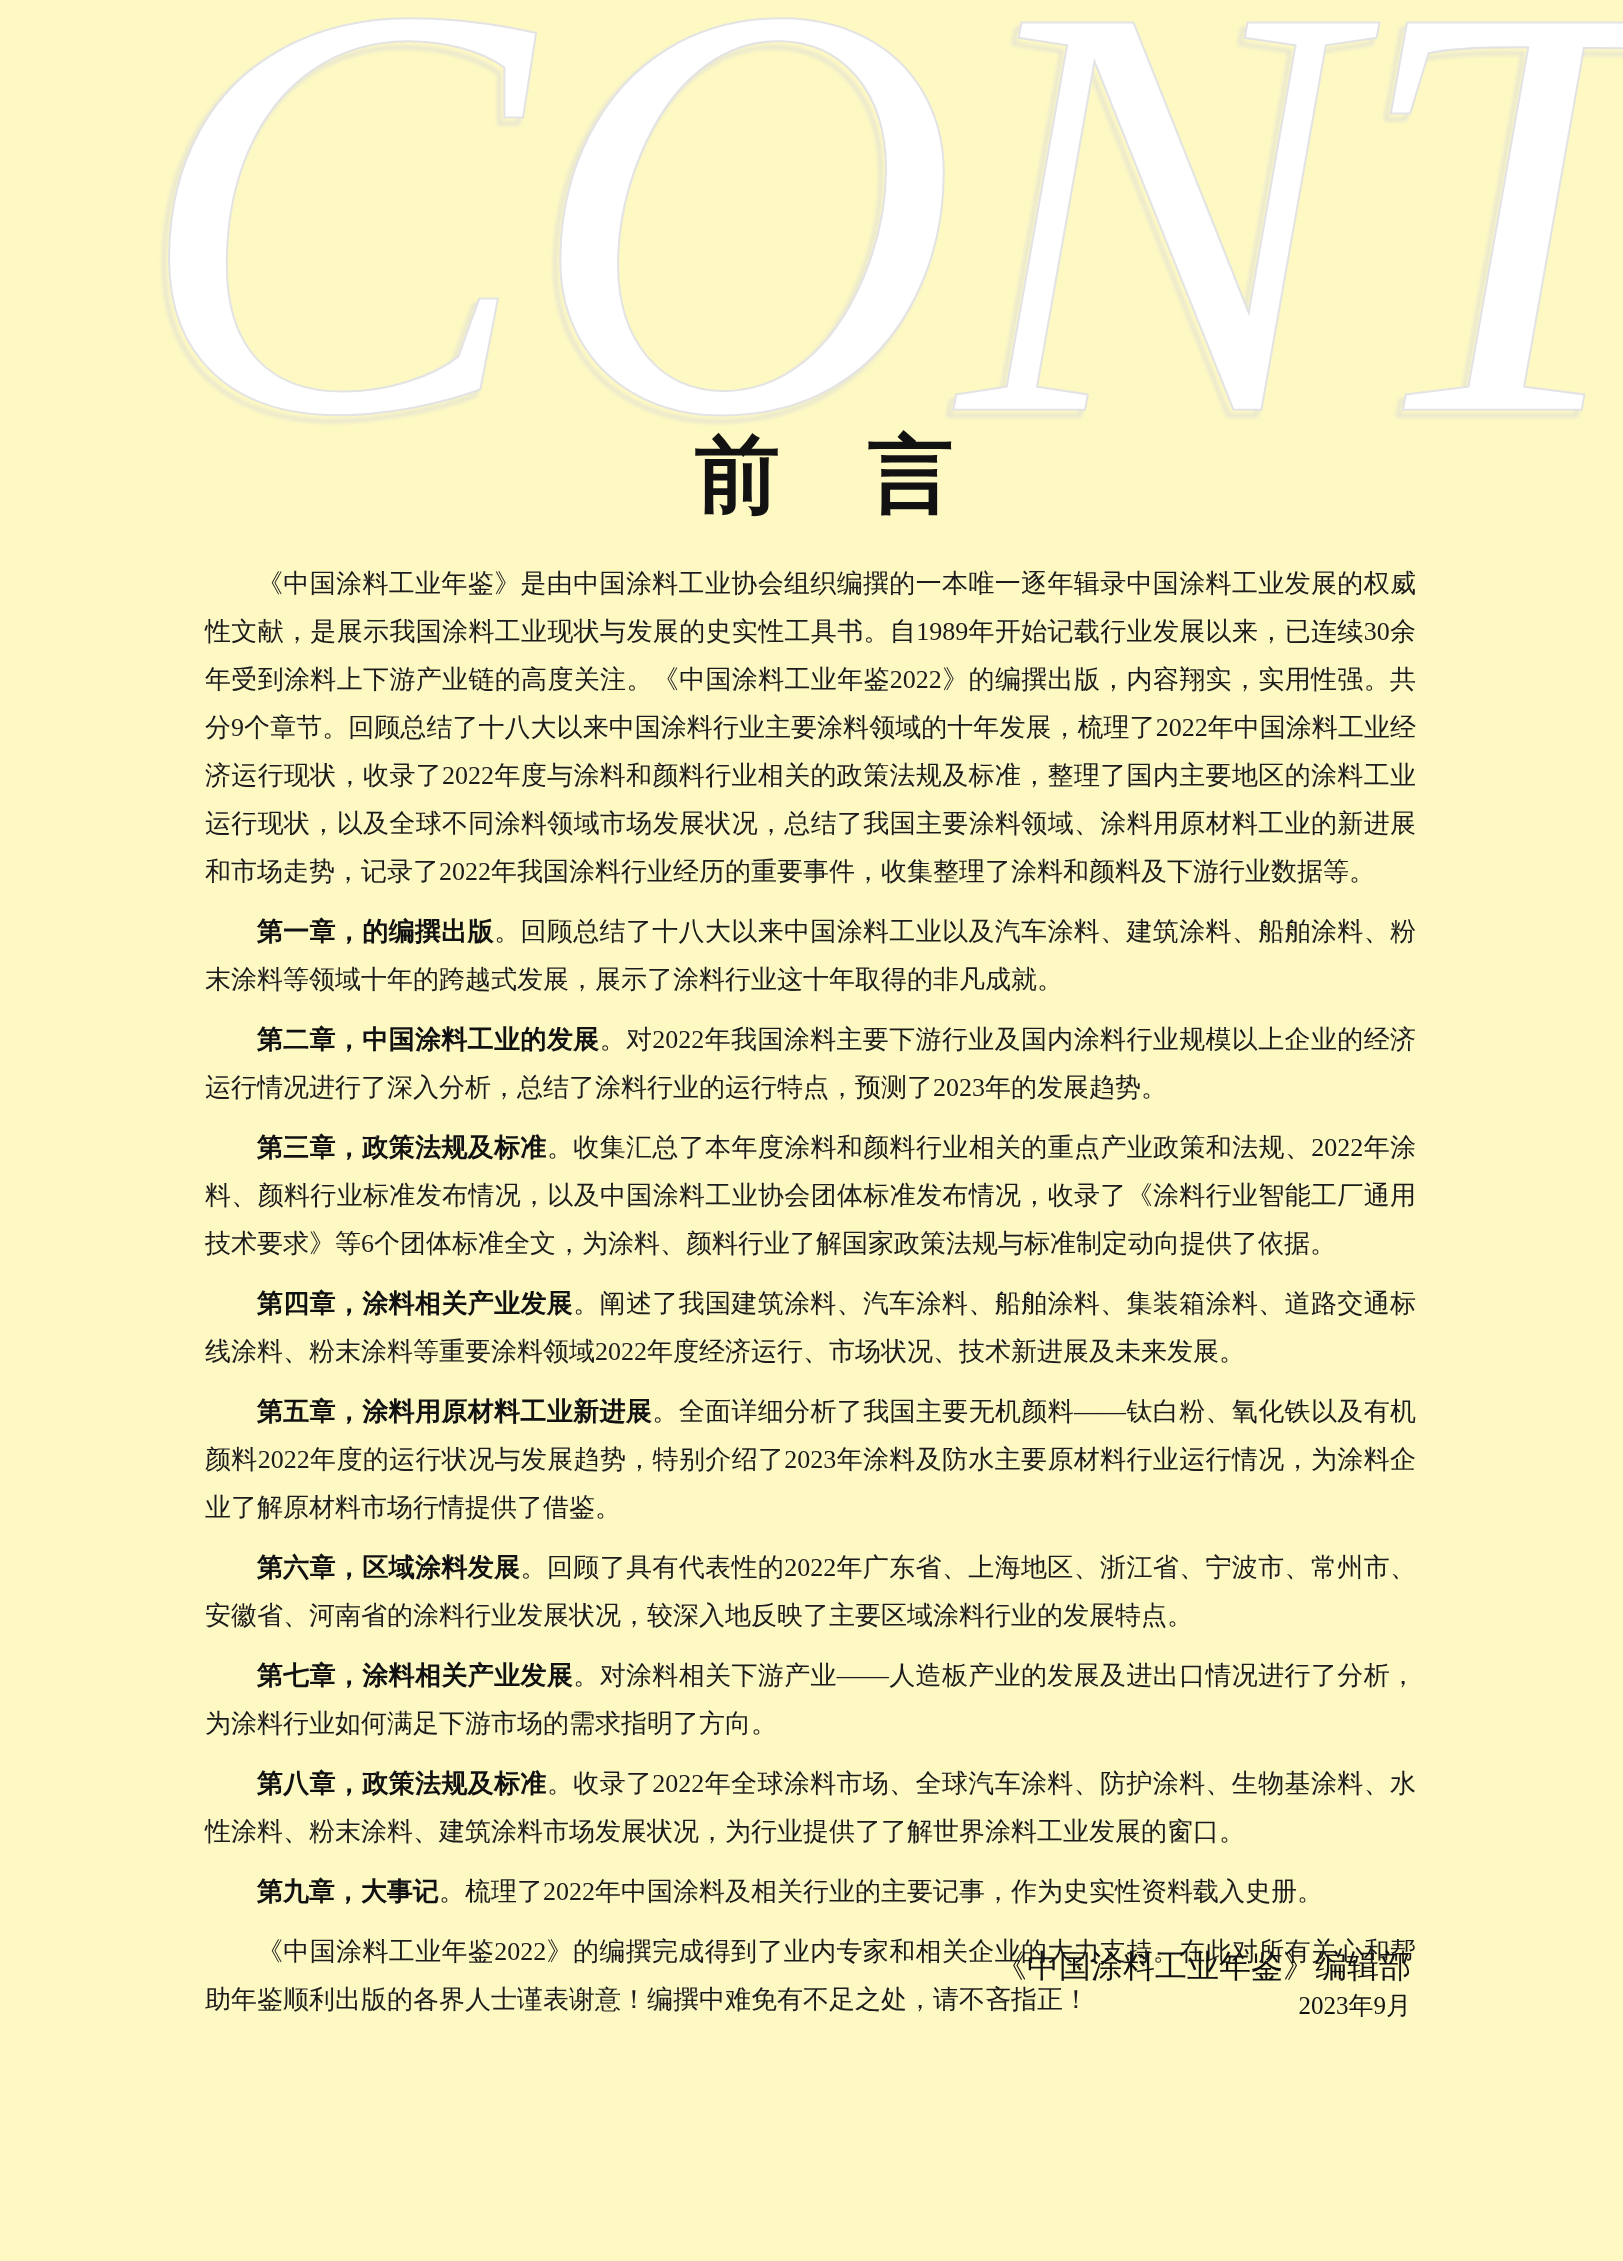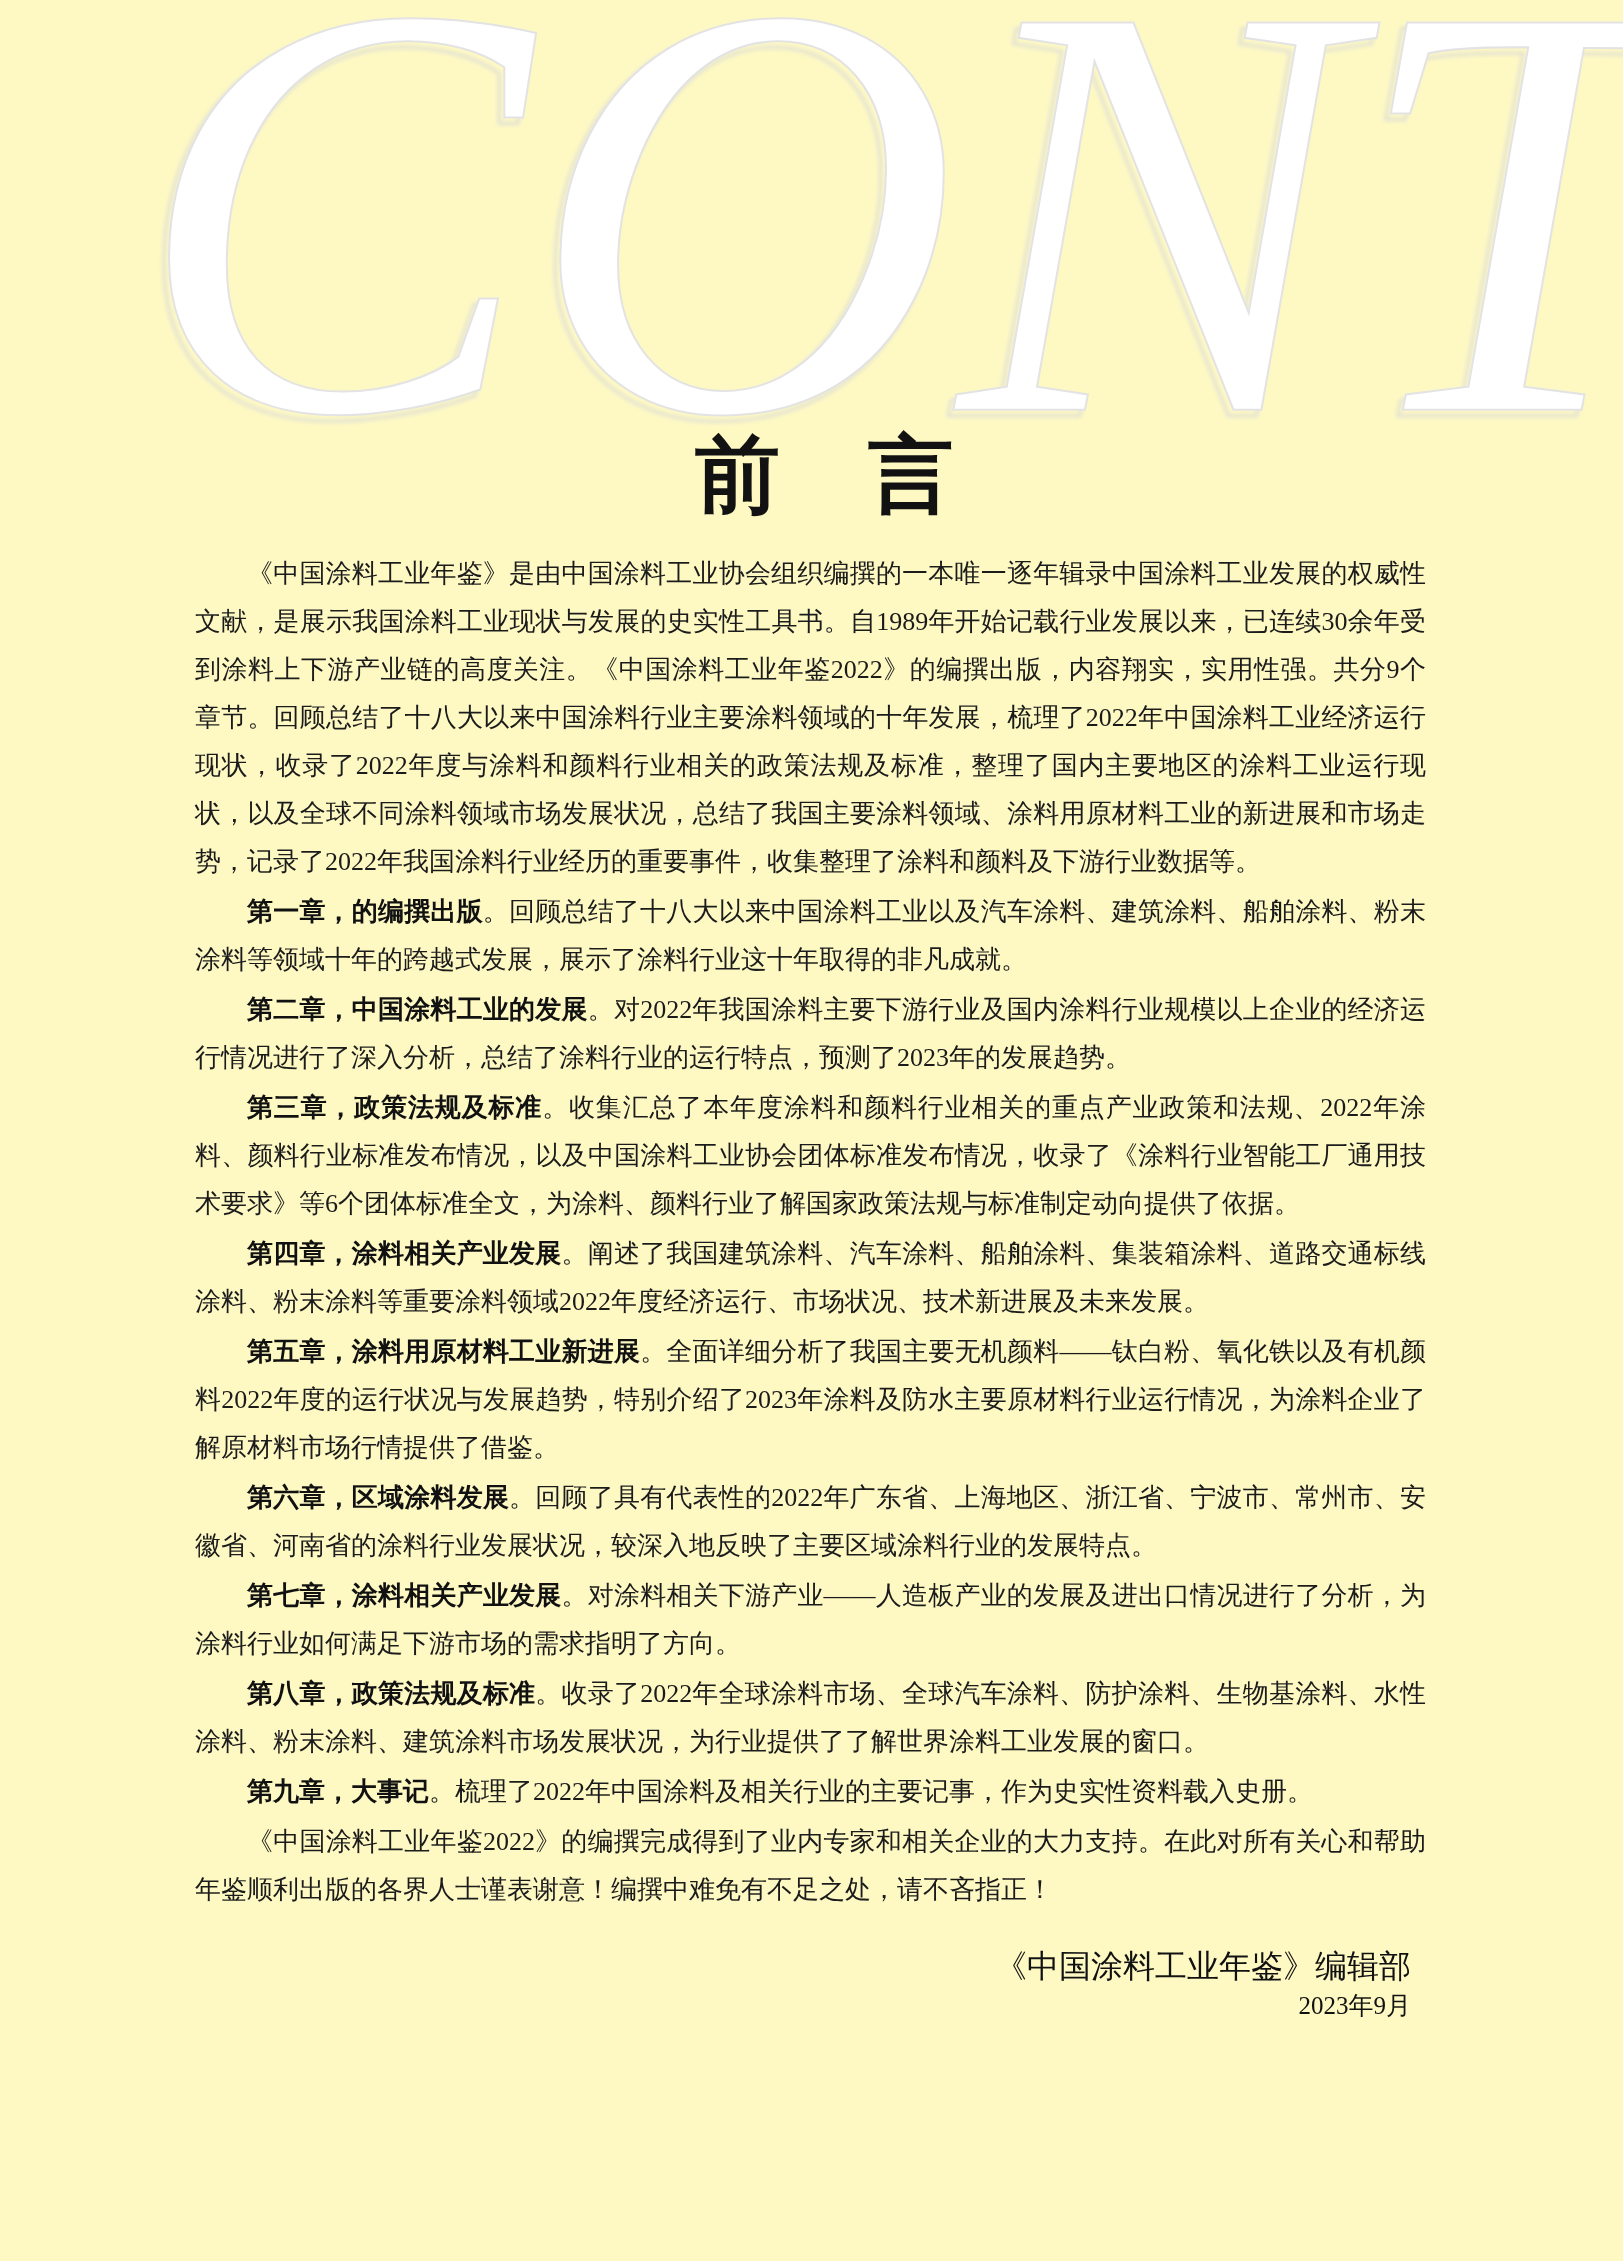--- a/index.html
+++ b/index.html
@@ -36,21 +36,21 @@
   }
   .preface-body{
     position:absolute;left:193px;top:548px;
     width:1235px;
     font-size:26px;
     line-height:48px;
     color:#1b1b1b;
     text-align:justify;
   }
   .preface-body p{
-    margin:2px;
+    margin:12px;
     text-indent:2em;
   }
   .preface-body b{
     font-weight:bold;
     color:#111111;
   }
   .signature{
     position:absolute;left:193px;top:1947px;
     width:1218px;
     text-align:right;

